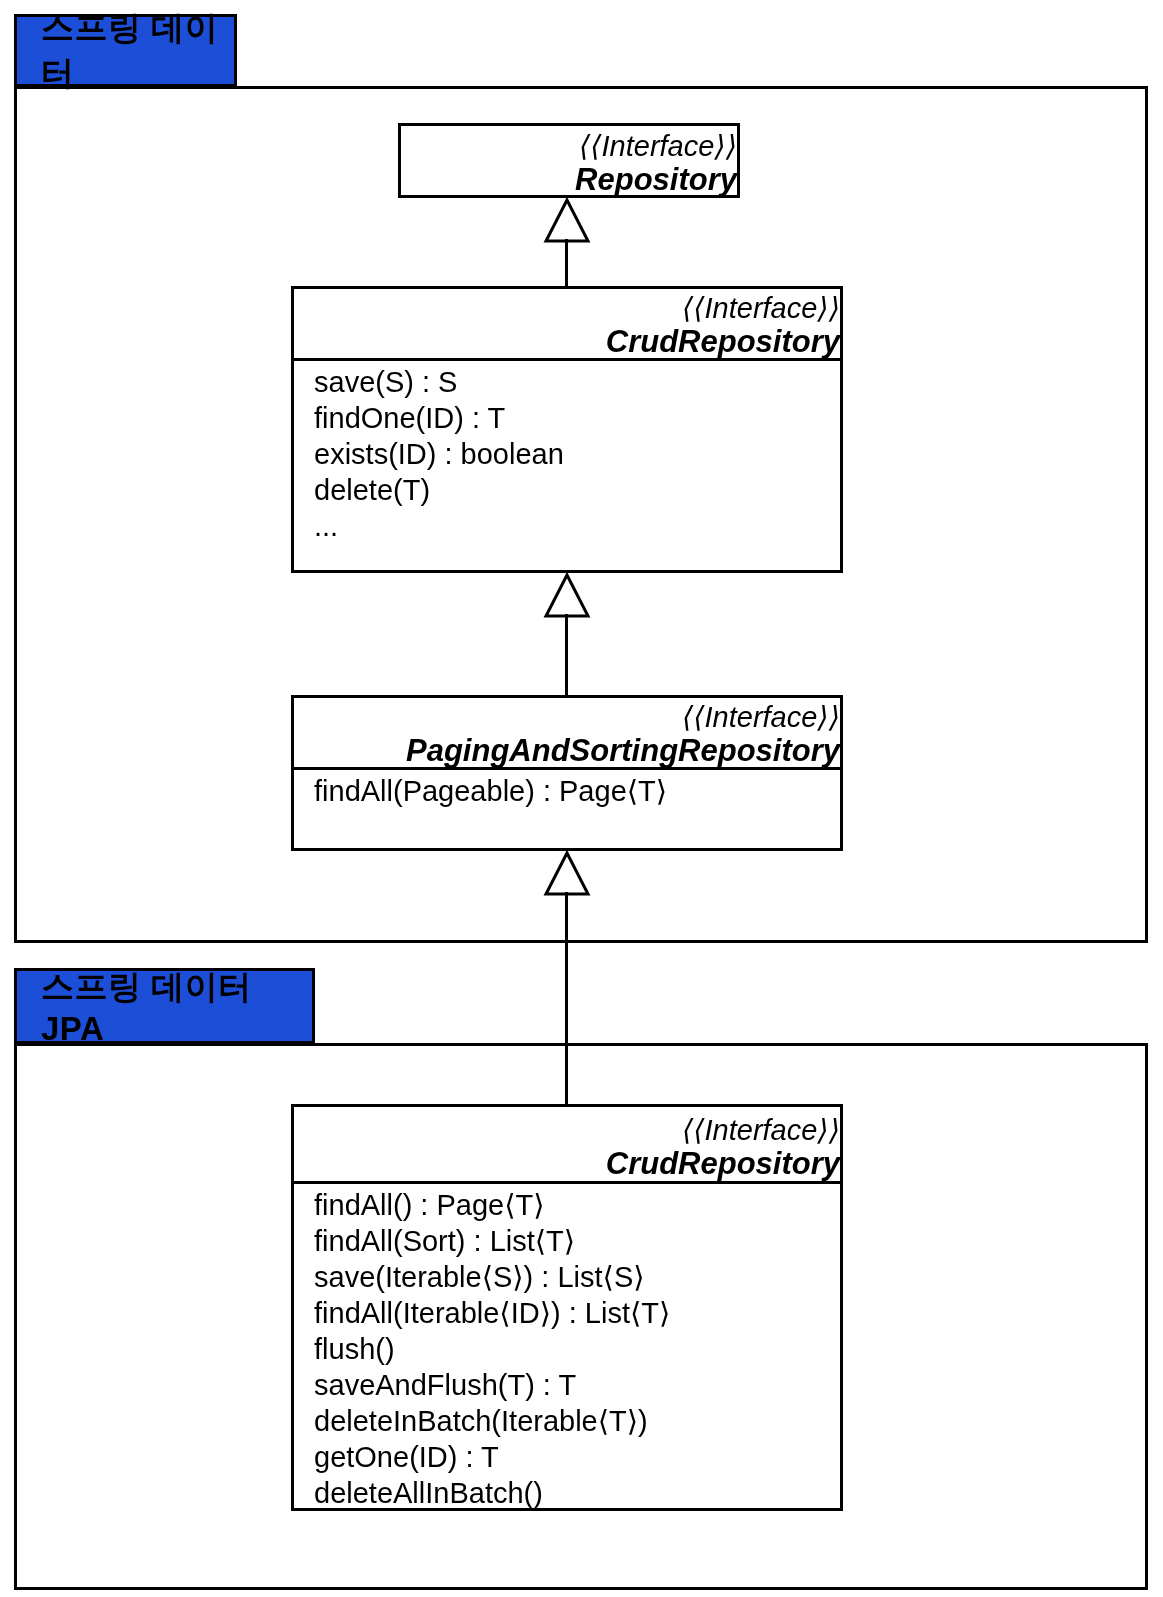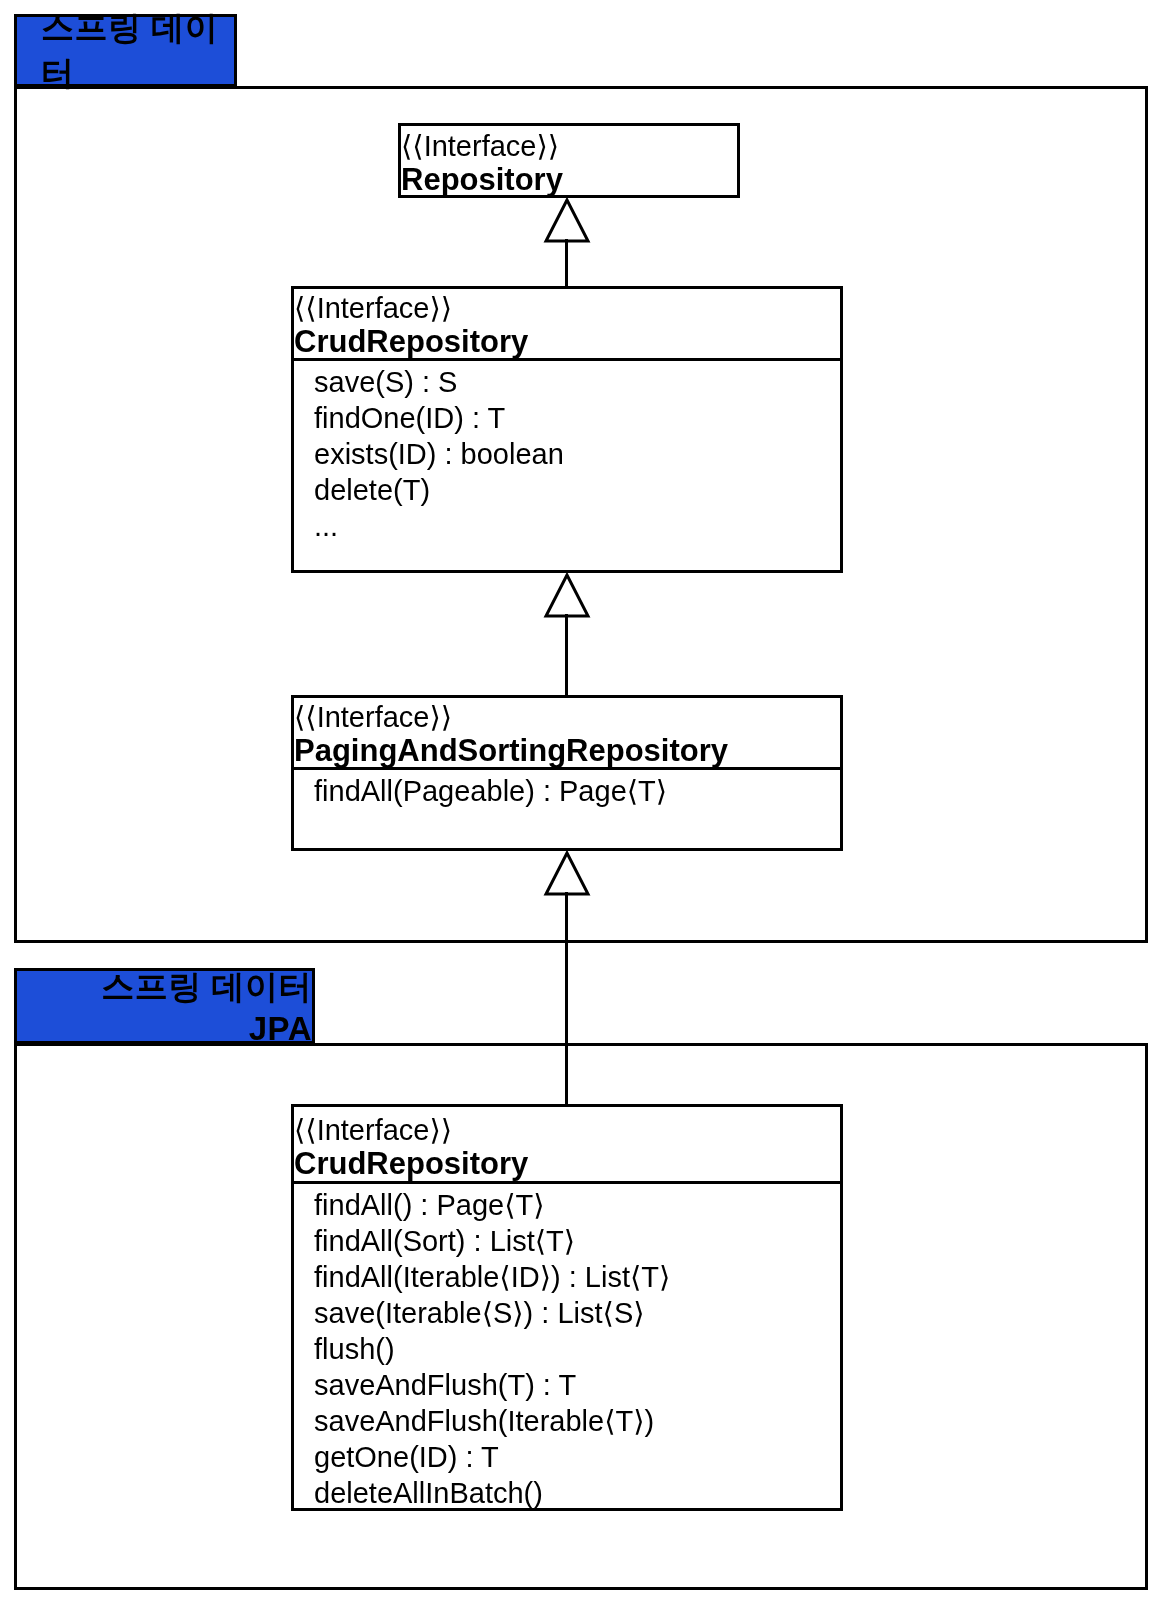--- a/index.html
+++ b/index.html
@@ -41,22 +41,23 @@
 
   
   .cls {
     position: absolute;
     border: 3px solid #000;
     background: #fff;
     z-index: 4;
     display: flex; flex-direction: column;
   }
   .cls .head {
-    text-align: left;
+    text-align: right;
     padding-top: 2px;
+    font-style: italic;
   }
   .cls .head.ruled { border-bottom: 3px solid #000; }
   .stereo { font-size: 29px; line-height: 34px; font-weight: 400; }
   .cname  { font-size: 31px; line-height: 34px; font-weight: bold; }
   .methods { padding: 3px 6px 0 20px; }
   .m { font-size: 29px; line-height: 36px; white-space: nowrap; }
 
   #cls-repo { left: 398px; top: 123px; width: 342px; height: 75px; }
   #cls-repo .head { border-bottom: none; padding-top: 3px; }
 
@@ -64,21 +65,21 @@
   #cls-crud .head { height: 72px; }
 
   #cls-paging { left: 291px; top: 695px; width: 552px; height: 156px; }
   #cls-paging .head { height: 72px; }
 
   #cls-jpa { left: 291px; top: 1104px; width: 552px; height: 407px; }
   #cls-jpa .head { height: 80px; padding-top: 6px; }
 
   #pkg1-tab  { left: 14px; top: 14px;  width: 223px; height: 73px; }
   #pkg1-body { left: 14px; top: 86px;  width: 1134px; height: 857px; }
-  #pkg2-tab  { left: 14px; top: 968px; width: 301px; height: 76px; text-align: right; }
+  #pkg2-tab  { left: 14px; top: 968px; width: 301px; height: 76px; }
   #pkg2-body { left: 14px; top: 1043px; width: 1134px; height: 547px; }
 
   #tri1 { left: 543px; top: 198px; }
   #line1 { left: 565px; top: 239px; height: 48px; }
   #tri2 { left: 543px; top: 573px; }
   #line2 { left: 565px; top: 614px; height: 82px; }
   #tri3 { left: 543px; top: 851px; }
   #line3 { left: 565px; top: 892px; height: 213px; }
 </style>
 </head>
@@ -143,23 +144,23 @@
   </div>
 
   <div class="cls" id="cls-jpa">
     <div class="head ruled">
       <div class="stereo">⟨⟨Interface⟩⟩</div>
       <div class="cname">CrudRepository</div>
     </div>
     <div class="methods">
       <div class="m">findAll() : Page⟨T⟩</div>
       <div class="m">findAll(Sort) : List⟨T⟩</div>
+      <div class="m">save(Iterable⟨S⟩) : List⟨S⟩</div>
       <div class="m">findAll(Iterable⟨ID⟩) : List⟨T⟩</div>
-      <div class="m">save(Iterable⟨S⟩) : List⟨S⟩</div>
       <div class="m">flush()</div>
       <div class="m">saveAndFlush(T) : T</div>
-      <div class="m">saveAndFlush(Iterable⟨T⟩)</div>
+      <div class="m">deleteInBatch(Iterable⟨T⟩)</div>
       <div class="m">getOne(ID) : T</div>
       <div class="m">deleteAllInBatch()</div>
     </div>
   </div>
 
 </div>
 
 </body></html>

